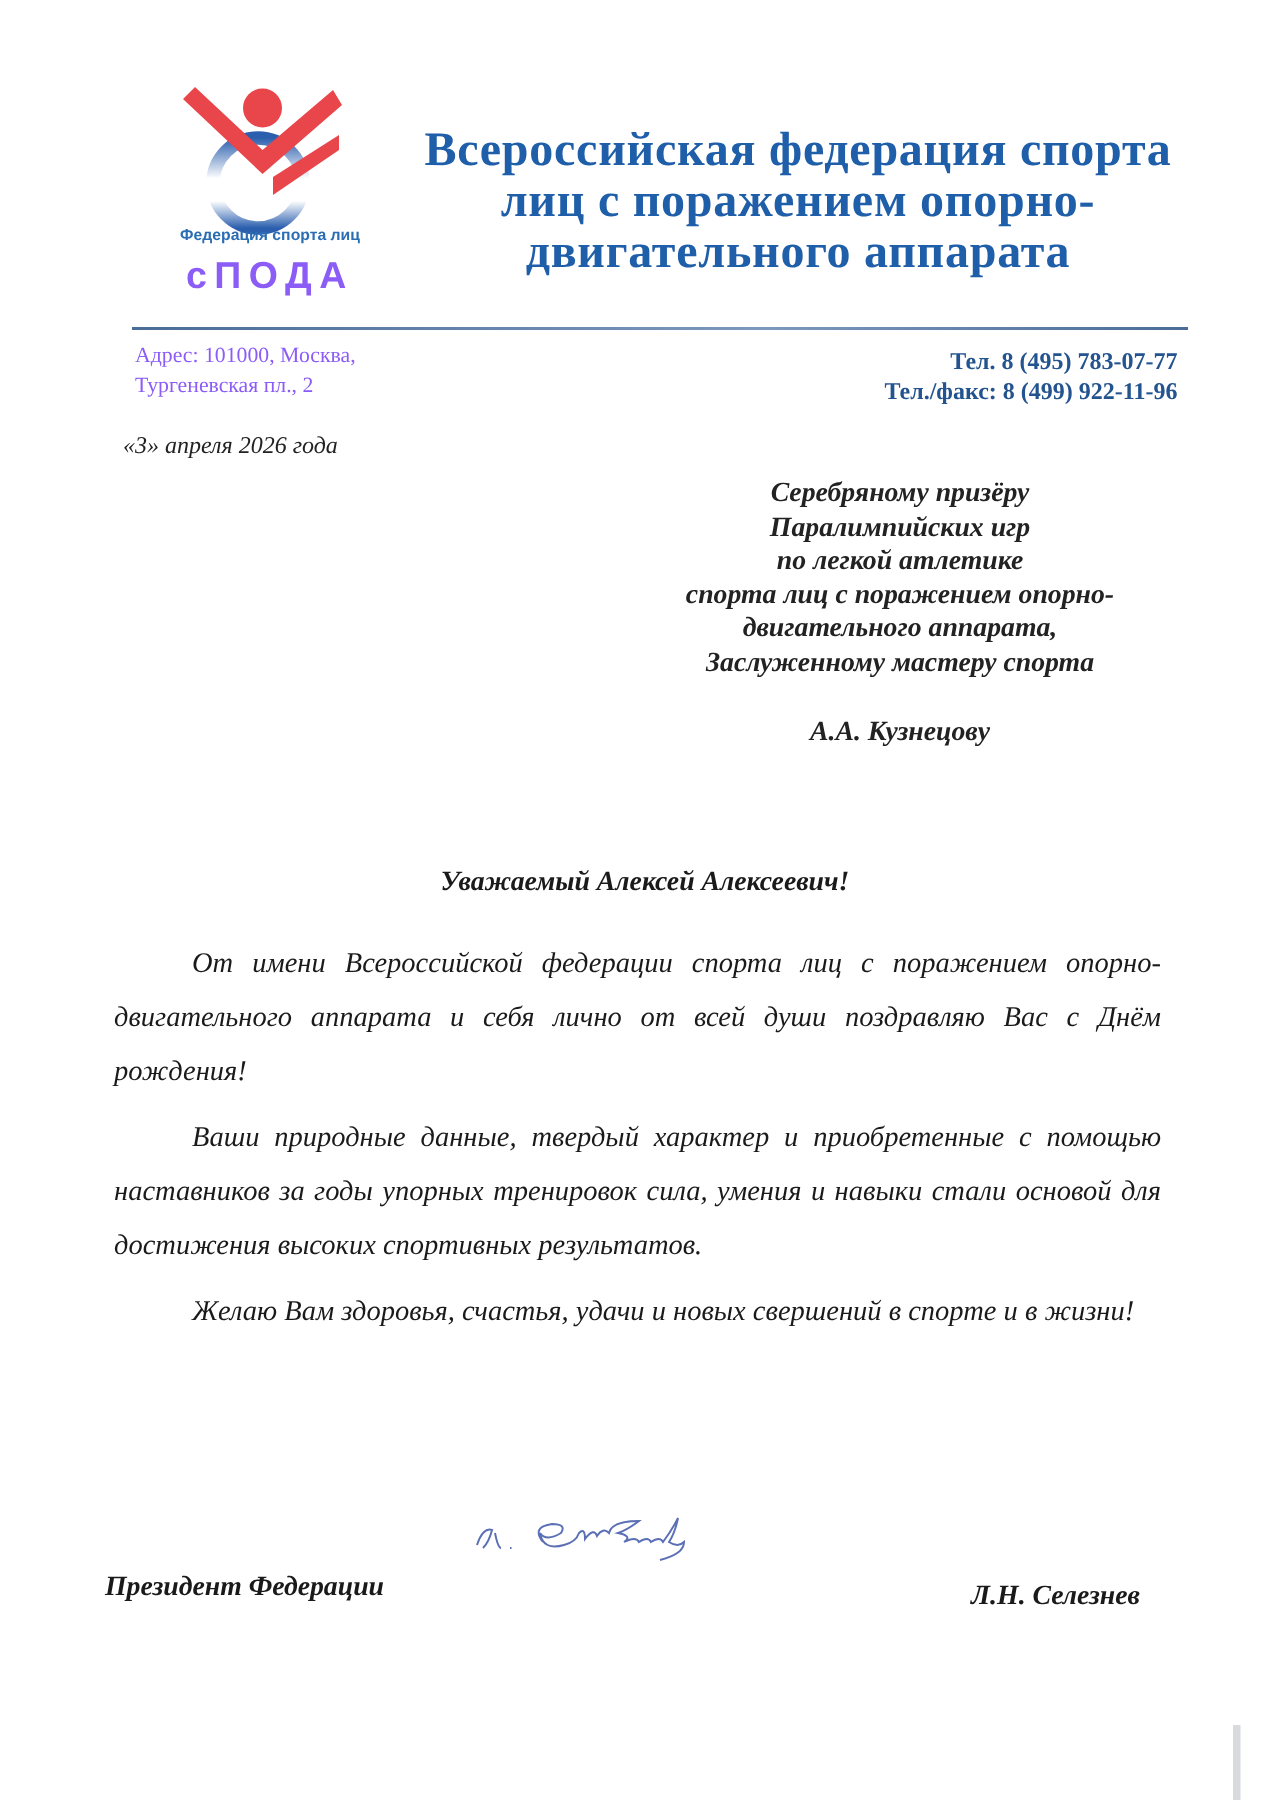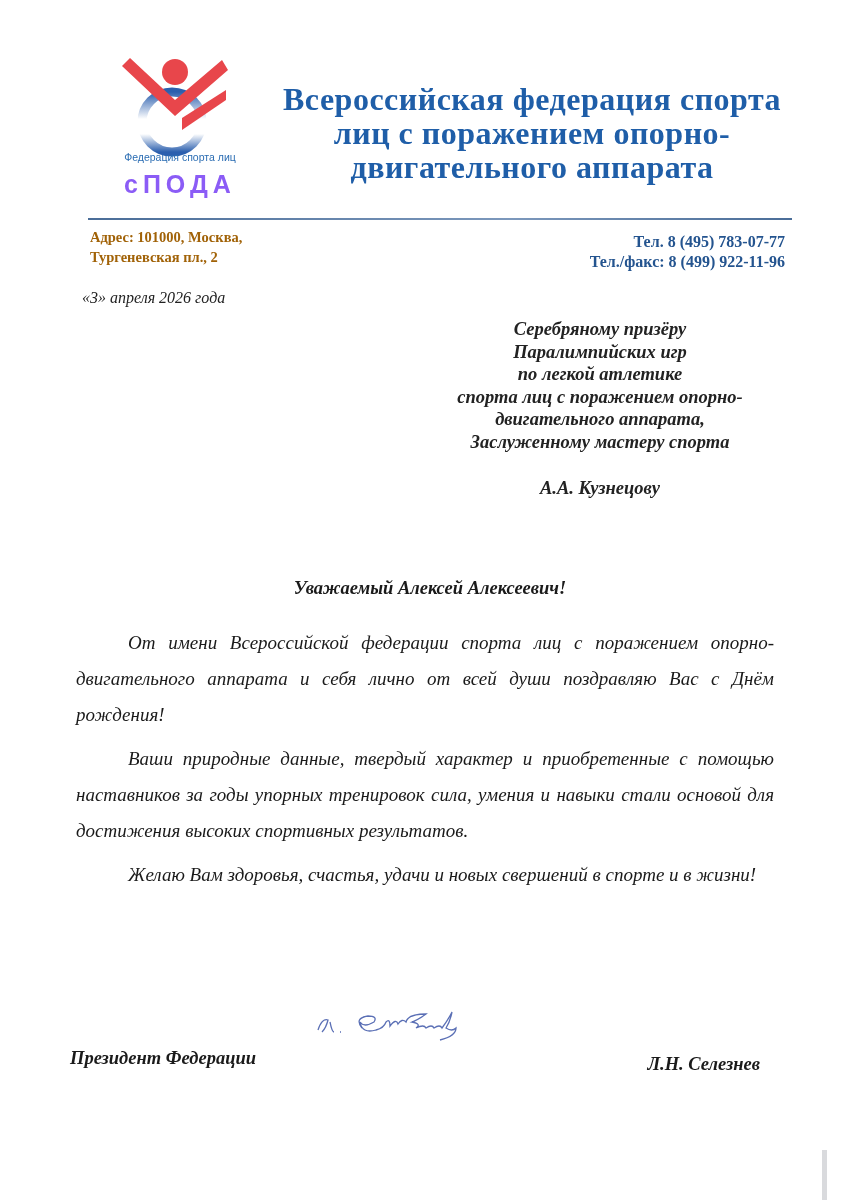--- a/index.html
+++ b/index.html
@@ -3,27 +3,27 @@
 <meta charset="utf-8">
 <style>
   html, body { margin:0; padding:0; }
   body {
     width:848px; height:1200px; background:#ffffff; position:relative; overflow:hidden;
     font-family:"Liberation Serif", serif; color:#1a1a1a;
   }
   .abs { position:absolute; }
   
   #logo { left:100px; top:52px; width:170px; height:150px; }
-  .logo-caption { left:100px; top:151px; width:160px; text-align:center; font-family:"Liberation Sans", sans-serif; font-weight:normal; font-size:10.5px; color:#2b6db3; }
+  .logo-caption { left:100px; top:151px; width:160px; text-align:center; font-family:"Liberation Sans", sans-serif; font-weight:bold; font-size:10.5px; color:#2b6db3; }
   .logo-word { left:124px; top:170px; font-family:"Liberation Sans", sans-serif; font-weight:bold; font-size:25px; letter-spacing:5px; color:#8b5cf6; }
   
   .org-title { left:282px; top:82px; width:500px; text-align:center; font-family:"Liberation Serif", serif; font-weight:bold; font-size:32px; line-height:34px; color:#1f5ea8; letter-spacing:0.5px; }
   
   .rule { left:88px; top:218px; width:704px; height:2px; background:linear-gradient(90deg,#4a6d98,#7c98bc 60%,#4a6d98); }
-  .addr { left:90px; top:227px; font-weight:bold; font-size:14.5px; line-height:20px; color:#a16207; }
+  .addr { left:90px; top:227px; font-weight:normal; font-size:14.5px; line-height:20px; color:#8b5cf6; }
   .phones { right:63px; top:232px; text-align:right; font-weight:bold; font-size:16px; line-height:20px; color:#24548f; }
   .date { left:82px; top:289px; font-style:italic; font-size:16px; color:#222; }
   .addressee { left:400px; top:318px; width:400px; text-align:center; font-style:italic; font-weight:bold; font-size:18.5px; line-height:22.5px; color:#222; }
   .addressee .name { margin-top:24px; }
   .salutation { left:70px; top:578px; width:720px; text-align:center; font-style:italic; font-weight:bold; font-size:18.5px; color:#1a1a1a; }
   .body { left:76px; top:625px; width:698px; font-style:italic; font-size:19px; line-height:36px; text-align:justify; color:#1a1a1a; }
   .body p { margin:0 0 8px 0; text-indent:52px; }
   .sig-role { left:70px; top:1048px; font-style:italic; font-weight:bold; font-size:18.5px; }
   .sig-name { right:88px; top:1054px; font-style:italic; font-weight:bold; font-size:18.5px; }
   #signature { left:300px; top:1000px; width:260px; height:50px; }

